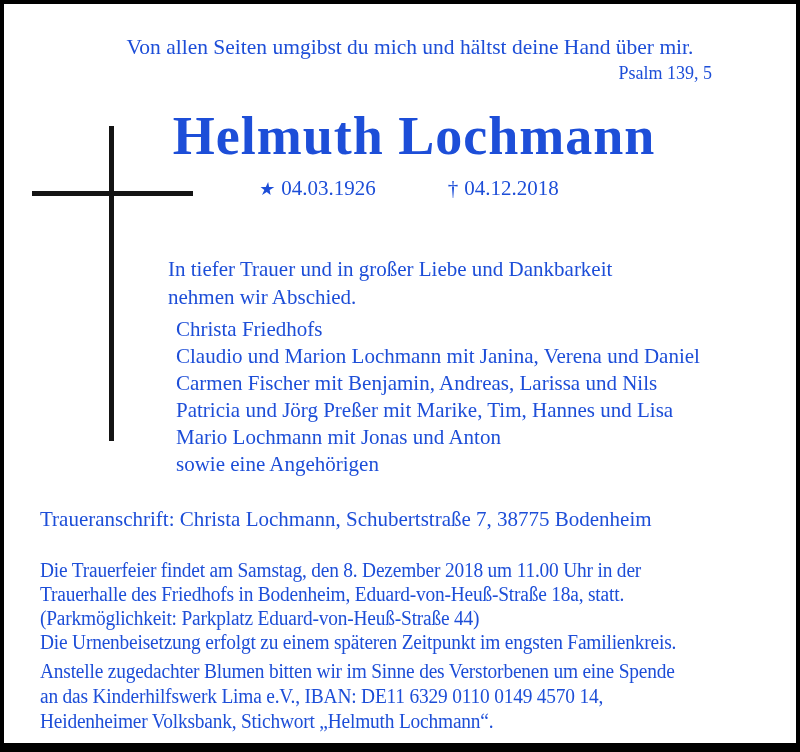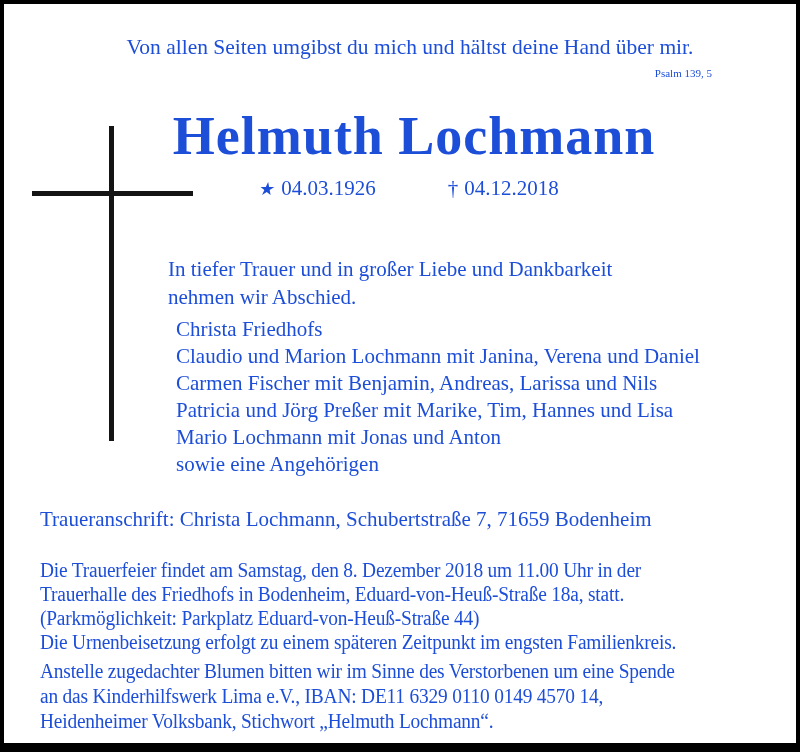--- a/index.html
+++ b/index.html
@@ -26,21 +26,21 @@
     width: 100%;
     text-align: center;
     font-size: 21.5px;
     line-height: 27px;
     white-space: nowrap;
   }
   .psalm {
     position: absolute;
     top: 59px;
     right: 84px;
-    font-size: 11px;
+    font-size: 18px;
     line-height: 21px;
     margin-left: 15px;
   }
   .cross-v {
     position: absolute;
     left: 105px;
     top: 122px;
     width: 5px;
     height: 315px;
     background: #141414;
@@ -165,21 +165,21 @@
 
   <div class="mourners">
     <div>Christa Friedhofs</div>
     <div>Claudio und Marion Lochmann mit Janina, Verena und Daniel</div>
     <div>Carmen Fischer mit Benjamin, Andreas, Larissa und Nils</div>
     <div>Patricia und Jörg Preßer mit Marike, Tim, Hannes und Lisa</div>
     <div>Mario Lochmann mit Jonas und Anton</div>
     <div>sowie eine Angehörigen</div>
   </div>
 
-  <div class="address">Traueranschrift: Christa Lochmann, Schubertstraße 7, 71659 Bodenheim</div>
+  <div class="address">Traueranschrift: Christa Lochmann, Schubertstraße 7, 38775 Bodenheim</div>
 
   <div class="funeral">
     <div>Die Trauerfeier findet am Samstag, den 8. Dezember 2018 um 11.00 Uhr in der</div>
     <div>Trauerhalle des Friedhofs in Bodenheim, Eduard-von-Heuß-Straße 18a, statt.</div>
     <div>(Parkmöglichkeit: Parkplatz Eduard-von-Heuß-Straße 44)</div>
     <div>Die Urnenbeisetzung erfolgt zu einem späteren Zeitpunkt im engsten Familienkreis.</div>
   </div>
 
   <div class="donation">
     <div>Anstelle zugedachter Blumen bitten wir im Sinne des Verstorbenen um eine Spende</div>

